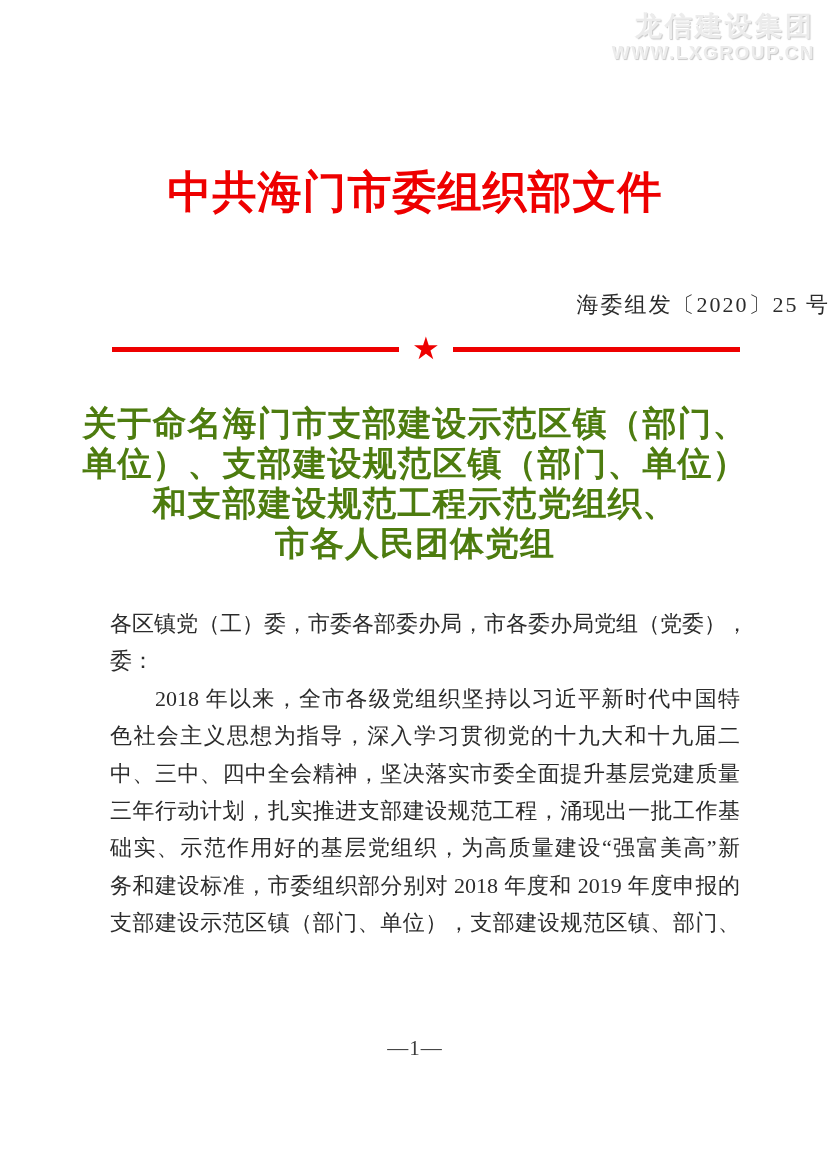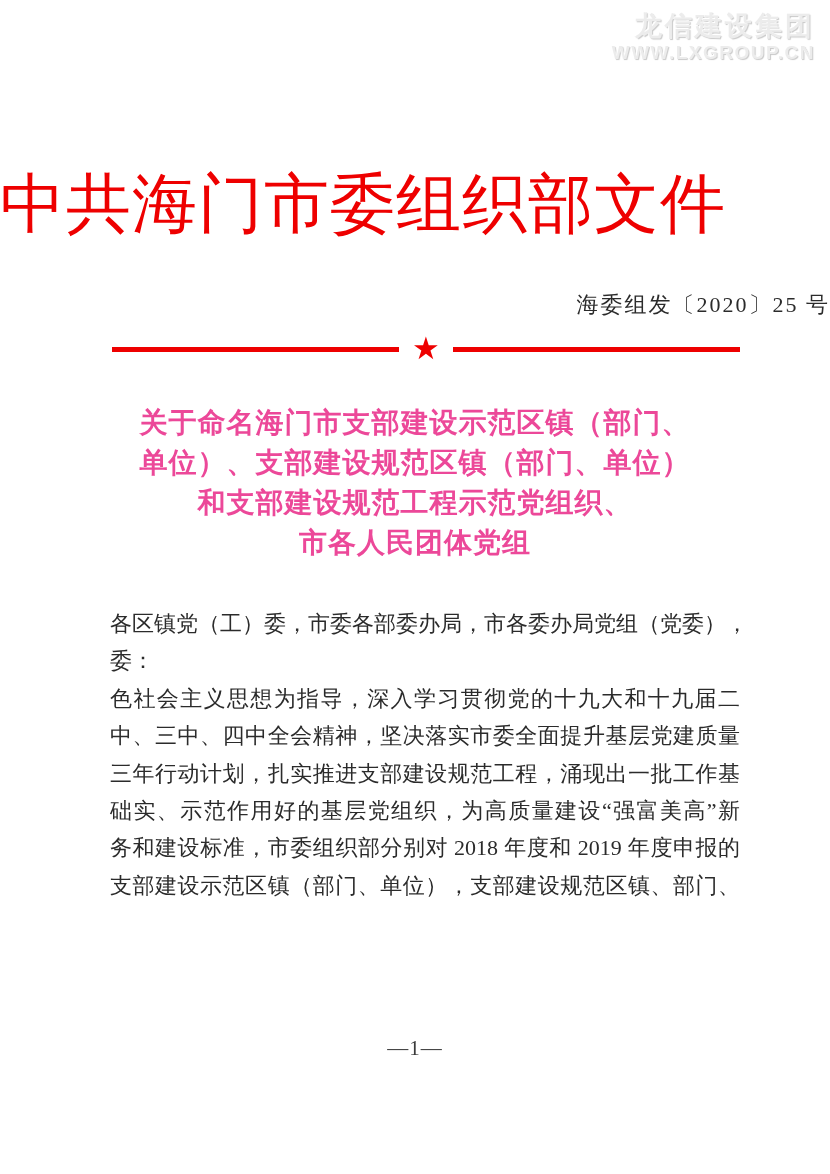--- a/index.html
+++ b/index.html
@@ -26,23 +26,24 @@
     text-shadow: -1px -1px 0 #ffffff, 1px 1px 1px #c9c9c9;
     line-height: 1.2;
     user-select: none;
   }
   .wm-company { font-size: 27px; letter-spacing: 3px; }
   .wm-url { font-size: 19px; letter-spacing: 1.5px; }
 
   
   .red-header {
     position: absolute; top: 168px; left: 0; right: 0;
+    text-align: center;
     font-family: "Liberation Sans", "DejaVu Sans", sans-serif;
-    font-weight: normal;
-    font-size: 65px;
+    font-weight: bold;
+    font-size: 44px;
     line-height: 1.1;
     letter-spacing: 1px;
     color: var(--accent, #ee0000);
     white-space: nowrap;
   }
 
   
   .doc-number {
     position: absolute; top: 290px; left: 0; right: 0;
     text-align: right;
@@ -66,24 +67,24 @@
     margin: 0 13px;
     transform: translateY(-1px);
   }
 
   
   .doc-title {
     position: absolute; top: 403px; left: 0; right: 0;
     text-align: center;
     font-family: "Liberation Sans", "DejaVu Sans", sans-serif;
     font-weight: bold;
-    font-size: 28px;
+    font-size: 34px;
     line-height: 40px;
     letter-spacing: 1px;
-    color: #ec4899;
+    color: #4d7c0f;
   }
 
   
   .doc-body {
     position: absolute; top: 605px; left: 110px; width: 630px;
     font-size: 22px;
     line-height: 37.4px;
     color: #2b2b2b;
   }
   .doc-body .line {
@@ -132,20 +133,21 @@
   <div class="doc-title">
     <div>关于命名海门市支部建设示范区镇（部门、</div>
     <div>单位）、支部建设规范区镇（部门、单位）</div>
     <div>和支部建设规范工程示范党组织、</div>
     <div>市各人民团体党组</div>
   </div>
 
   <div class="doc-body">
     <div class="line">各区镇党（工）委，市委各部委办局，市各委办局党组（党委），</div>
     <div class="line short">委：</div>
+    <div class="line indent">2018 年以来，全市各级党组织坚持以习近平新时代中国特</div>
     <div class="line">色社会主义思想为指导，深入学习贯彻党的十九大和十九届二</div>
     <div class="line">中、三中、四中全会精神，坚决落实市委全面提升基层党建质量</div>
     <div class="line">三年行动计划，扎实推进支部建设规范工程，涌现出一批工作基</div>
     <div class="line">础实、示范作用好的基层党组织，为高质量建设“强富美高”新</div>
     <div class="line">务和建设标准，市委组织部分别对 2018 年度和 2019 年度申报的</div>
     <div class="line">支部建设示范区镇（部门、单位），支部建设规范区镇、部门、</div>
   </div>
 
   <div class="page-number">—1—</div>
 

